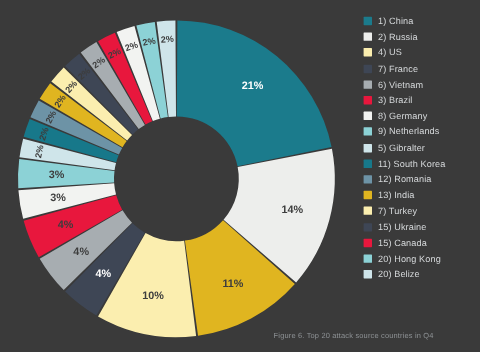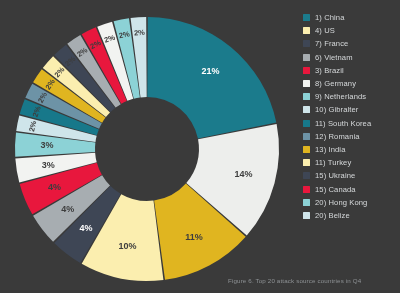--- a/index.html
+++ b/index.html
@@ -131,20 +131,24 @@
         </g>
     </svg>
   </div>
 
   <div id="legend">
       <div class="legend-row">
         <span class="legend-swatch" style="background: rgb(27, 123, 140);"></span>
         <span class="legend-label">1) China</span>
       </div>
       <div class="legend-row">
+        <span class="legend-swatch" style="background: rgb(237, 238, 236);"></span>
+        <span class="legend-label">2) Russia</span>
+      </div>
+      <div class="legend-row">
         <span class="legend-swatch" style="background: rgb(251, 238, 175);"></span>
         <span class="legend-label">4) US</span>
       </div>
       <div class="legend-row">
         <span class="legend-swatch" style="background: rgb(62, 70, 85);"></span>
         <span class="legend-label">7) France</span>
       </div>
       <div class="legend-row">
         <span class="legend-swatch" style="background: rgb(167, 173, 177);"></span>
         <span class="legend-label">6) Vietnam</span>
@@ -156,37 +160,37 @@
       <div class="legend-row">
         <span class="legend-swatch" style="background: rgb(242, 243, 241);"></span>
         <span class="legend-label">8) Germany</span>
       </div>
       <div class="legend-row">
         <span class="legend-swatch" style="background: rgb(140, 210, 214);"></span>
         <span class="legend-label">9) Netherlands</span>
       </div>
       <div class="legend-row">
         <span class="legend-swatch" style="background: rgb(207, 229, 234);"></span>
-        <span class="legend-label">10) Gibralter</span>
+        <span class="legend-label">5) Gibralter</span>
       </div>
       <div class="legend-row">
         <span class="legend-swatch" style="background: rgb(23, 120, 138);"></span>
         <span class="legend-label">11) South Korea</span>
       </div>
       <div class="legend-row">
         <span class="legend-swatch" style="background: rgb(109, 147, 166);"></span>
         <span class="legend-label">12) Romania</span>
       </div>
       <div class="legend-row">
         <span class="legend-swatch" style="background: rgb(224, 181, 32);"></span>
         <span class="legend-label">13) India</span>
       </div>
       <div class="legend-row">
         <span class="legend-swatch" style="background: rgb(251, 238, 175);"></span>
-        <span class="legend-label">11) Turkey</span>
+        <span class="legend-label">7) Turkey</span>
       </div>
       <div class="legend-row">
         <span class="legend-swatch" style="background: rgb(62, 70, 85);"></span>
         <span class="legend-label">15) Ukraine</span>
       </div>
       <div class="legend-row">
         <span class="legend-swatch" style="background: rgb(232, 23, 61);"></span>
         <span class="legend-label">15) Canada</span>
       </div>
       <div class="legend-row">

